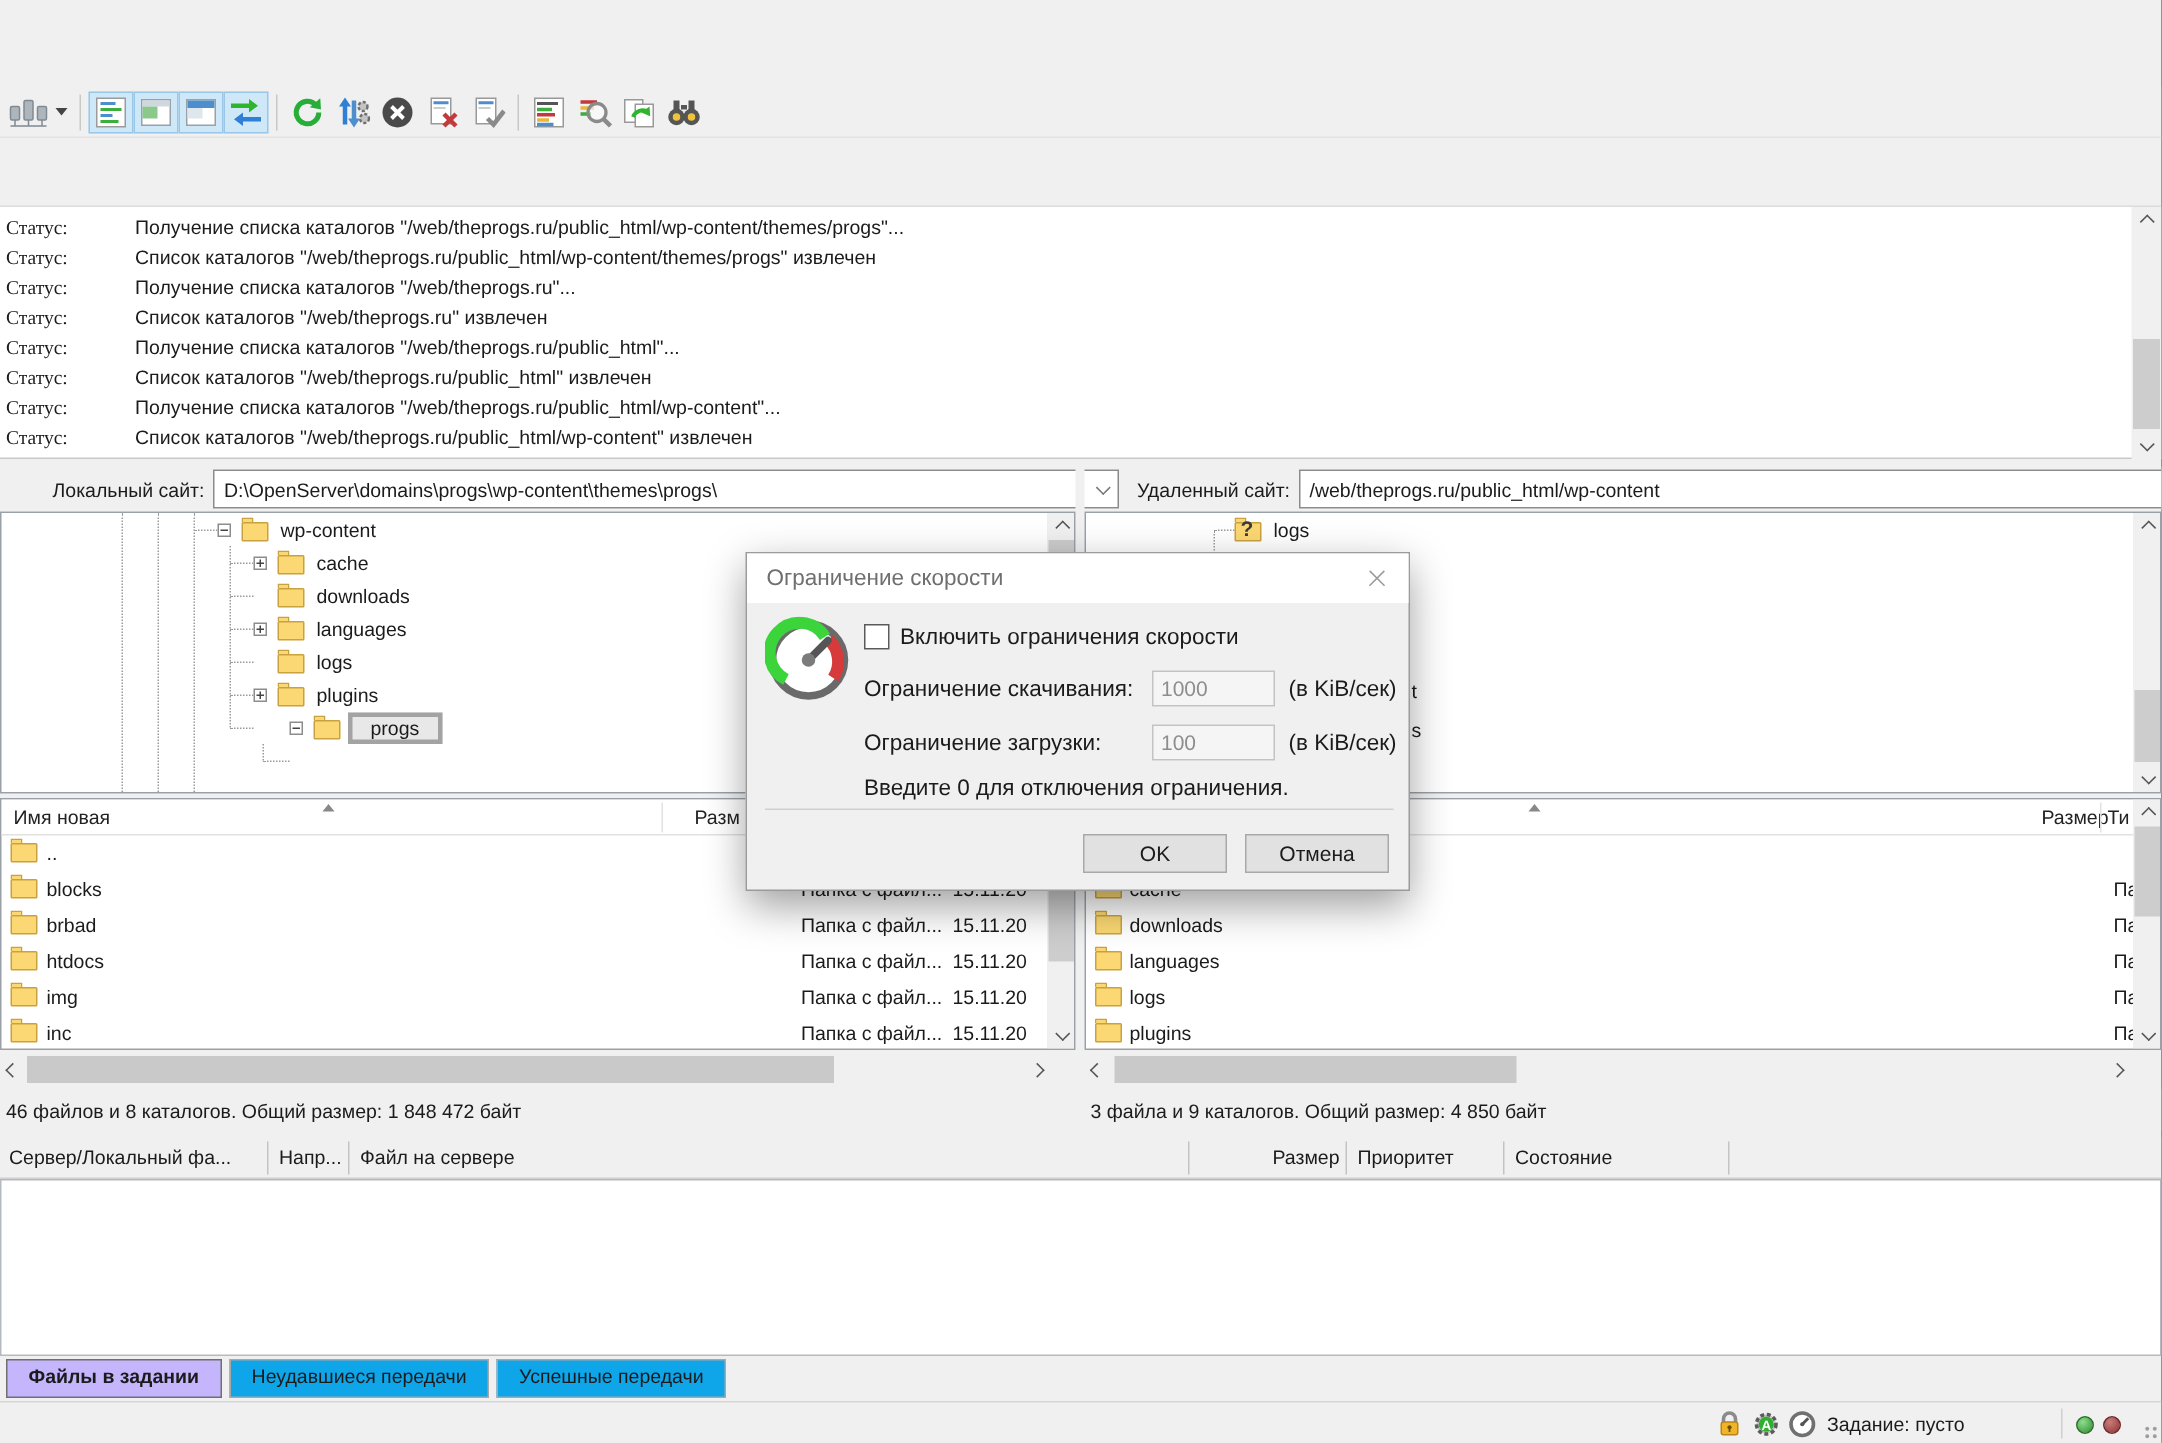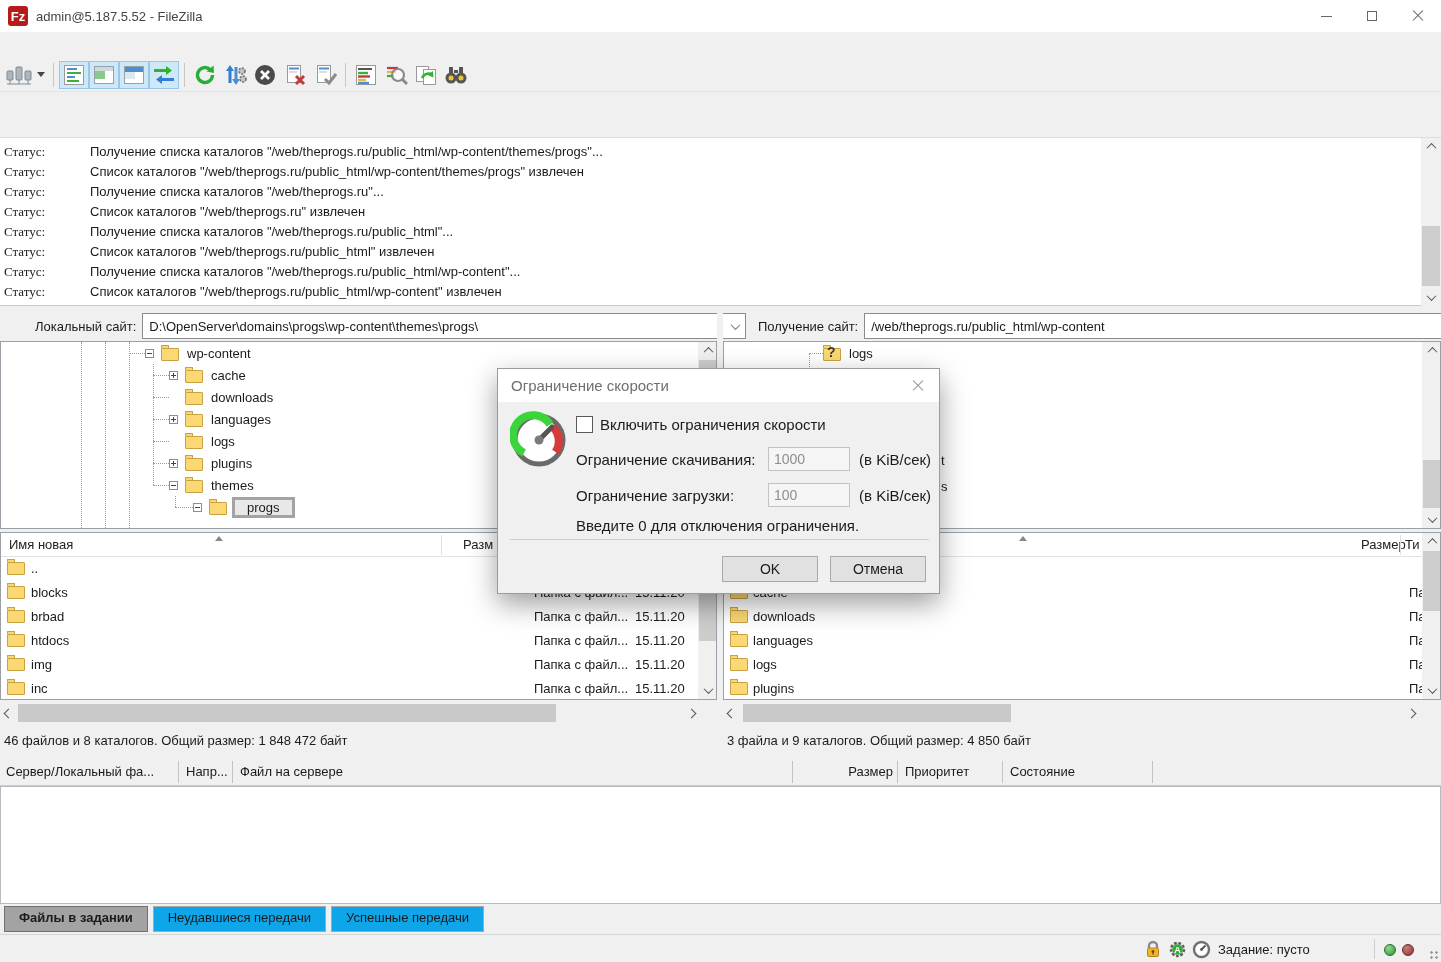--- a/index.html
+++ b/index.html
@@ -119,21 +119,21 @@
 
   
   .queue-header{position:absolute;left:0;top:758px;width:1441px;height:28px;background:#f0f0f0;border-bottom:1px solid #cfcfcf;}
   .queue-body{position:absolute;left:0;top:786px;width:1441px;height:118px;background:#fff;border:1px solid #b5bac0;}
   .qcell{position:absolute;top:6px;white-space:nowrap;}
   .qdiv{position:absolute;top:3px;width:1px;height:22px;background:#c3c3c3;}
 
   
   .tabs{position:absolute;left:4px;top:906px;height:26px;display:flex;gap:5px;}
   .tab{padding:3px 14px;border:1px solid #a8a8a8;background:#0ea5e9;white-space:nowrap;}
-  .tab.active{font-weight:bold;background:#a3a3a3;border-color:#707070;}
+  .tab.active{font-weight:bold;background:#c4b5fd;border-color:#707070;}
 
   
   .statusbar{position:absolute;left:0;top:934px;width:1441px;height:28px;background:#f0f0f0;border-top:1px solid #d6d6d6;}
   .sb-ico{position:absolute;top:5px;}
   .sb-text{position:absolute;left:1218px;top:7px;}
   .sb-div{position:absolute;top:4px;width:1px;height:20px;background:#cfcfcf;}
   .dot{position:absolute;top:9px;width:12px;height:12px;border-radius:50%;}
   .dot.green{background:radial-gradient(circle at 35% 30%,#8fdc8f,#2f8f2f);border:1px solid #2a6d2a;}
   .dot.red{background:radial-gradient(circle at 35% 30%,#c97c7c,#8f3434);border:1px solid #6d2a2a;}
   .grip{position:absolute;right:2px;bottom:2px;width:10px;height:10px;
@@ -155,35 +155,20 @@
   .dlg-note{position:absolute;left:78px;top:148px;}
   .dlg-sep{position:absolute;left:12px;top:170px;width:419px;height:1px;background:#cfcfcf;}
   .dlg-btn{position:absolute;top:187px;width:96px;height:26px;background:#e1e1e1;border:1px solid #a9a9a9;
            font-family:"Liberation Sans",sans-serif;font-size:14px;color:#1b1b1b;}
 </style>
 </head>
 <body>
 
 <div id="app">
 
-  <div class="titlebar">
-    <div class="fz-logo">Fz</div>
-    <div class="win-title">admin@5.187.5.52 - FileZilla</div>
-    <div class="win-btns">
-      <div class="win-btn">
-          <span class="glyph-min"></span>
-        </div>
-      <div class="win-btn">
-          <span class="glyph-max"></span>
-        </div>
-      <div class="win-btn">
-          <span class="glyph-x"></span>
-        </div>
-    </div>
-  </div>
 
 
   <div class="toolbar">
     <div class="tbtn">
       <svg width="26" height="24" viewBox="0 0 26 24">
         <g fill="#aeb6bd" stroke="#7f8a93">
             <rect x="1" y="8" width="6" height="9" rx="1"></rect>
             <rect x="10" y="4" width="6" height="13" rx="1"></rect>
             <rect x="19" y="8" width="6" height="9" rx="1"></rect>
           </g>
@@ -384,21 +369,21 @@
   </div>
 
   <div class="sitebar" style="left:0;width:717px">
     <span class="lbl">Локальный сайт:</span>
     <div class="combo">
       <span>D:\OpenServer\domains\progs\wp-content\themes\progs\</span>
       <span class="chev down"></span>
     </div>
   </div>
   <div class="sitebar" style="left:723px;width:718px">
-    <span class="lbl">Получение сайт:</span>
+    <span class="lbl">Удаленный сайт:</span>
     <div class="combo">
       <span>/web/theprogs.ru/public_html/wp-content</span>
       <span class="chev down"></span>
     </div>
   </div>
   <div class="vsplit"></div>
 
   <div class="panel" style="left:0;top:341px;width:717px;height:188px">
     <div>
       <div class="gv" style="left:80px;top:0;height:186px"></div>
@@ -446,25 +431,20 @@
           <span class="folder-icon"></span>
           <span class="tree-label">logs</span>
         </div>
 
         <div class="tree-item lvl1">
           <span class="expander plus"></span>
           <span class="folder-icon"></span>
           <span class="tree-label">plugins</span>
         </div>
 
-        <div class="tree-item lvl1">
-          <span class="expander minus"></span>
-          <span class="folder-icon"></span>
-          <span class="tree-label">themes</span>
-        </div>
 
         <div class="tree-item lvl2 selected">
           <span class="expander minus"></span>
           <span class="folder-icon"></span>
           <span class="tree-label">progs</span>
         </div>
       </div>
     <div class="vscroll" style="left:697px;top:0;height:186px">
       <div class="varrow up">
           <span class="chev up"></span>

